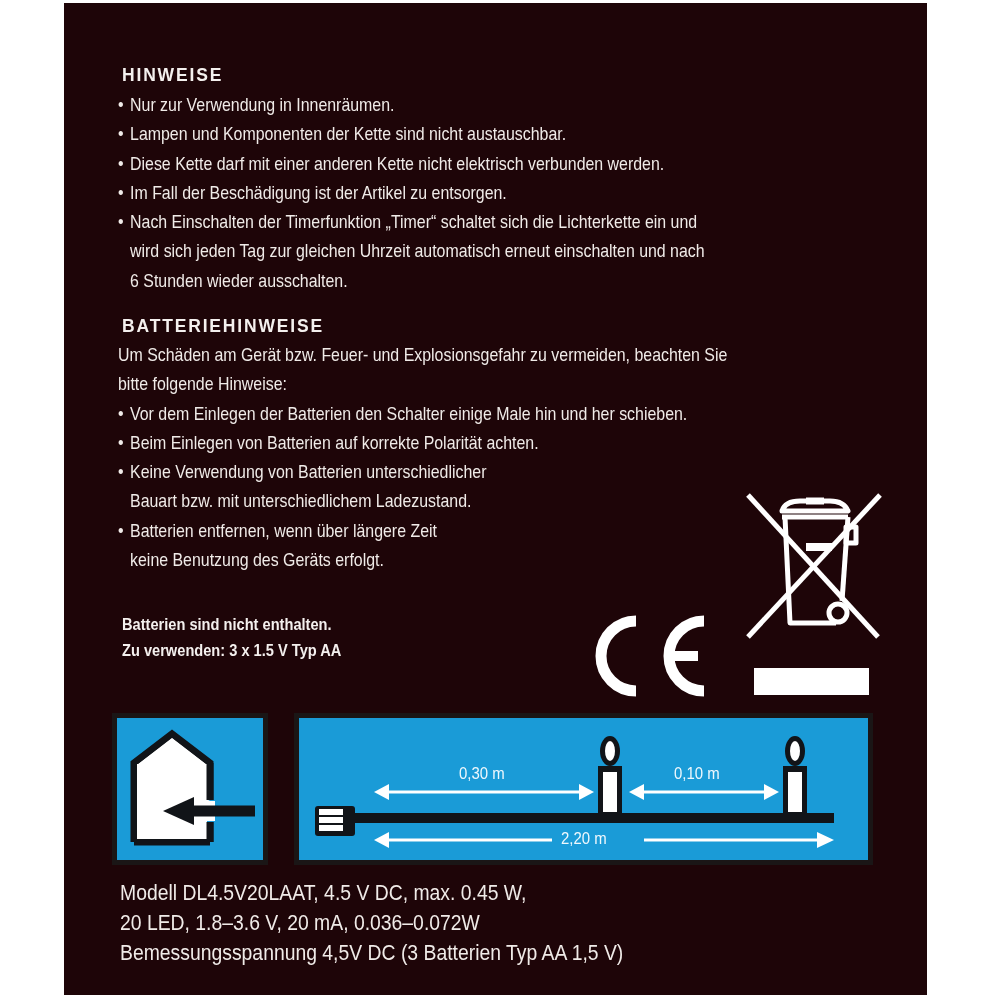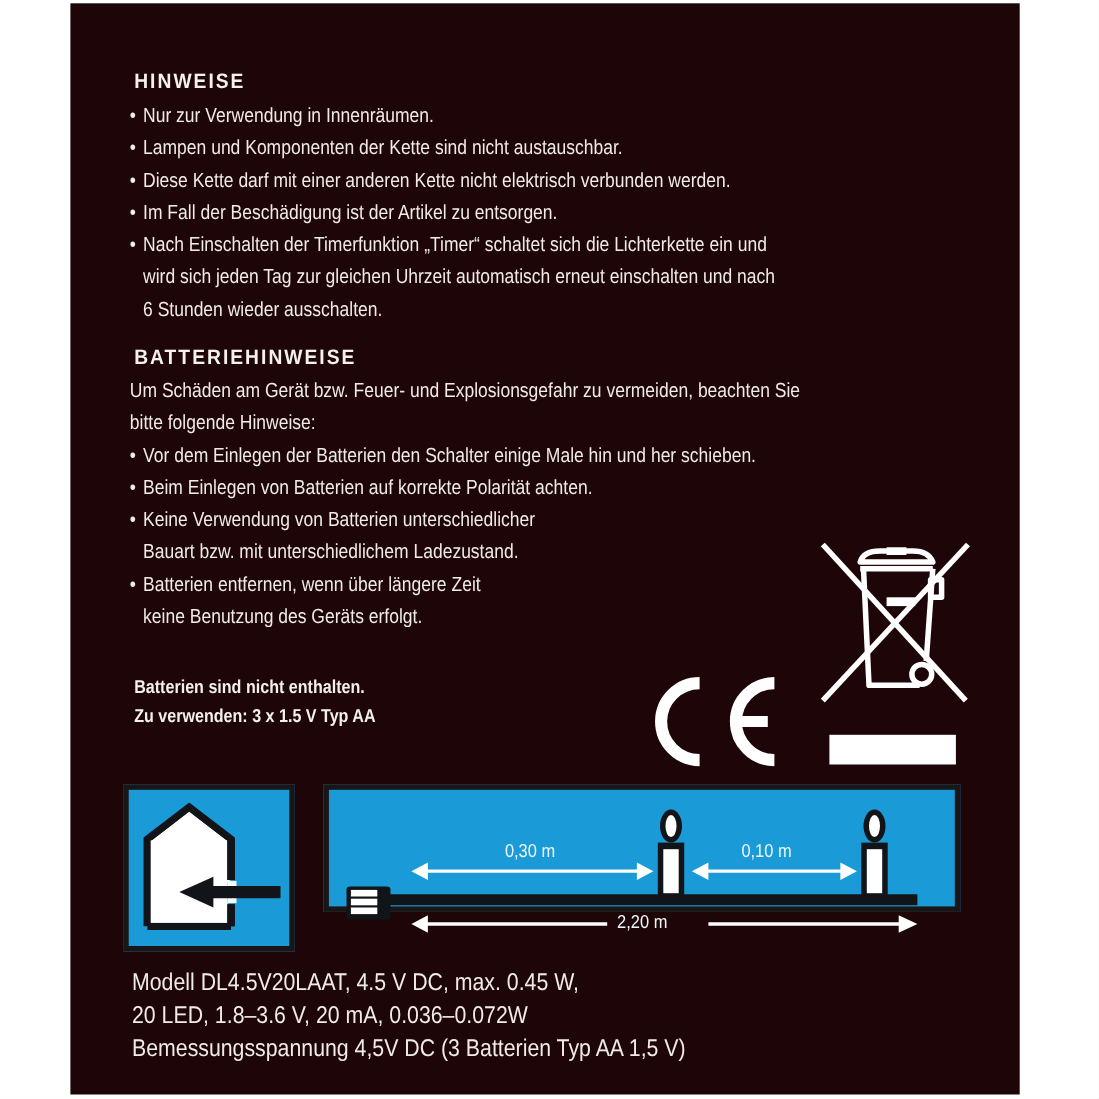--- a/index.html
+++ b/index.html
@@ -162,21 +162,21 @@
       <rect x="20" y="46" width="70" height="75" fill="#ffffff"></rect>
       <path d="M55 20 L20 47 L90 47 Z" fill="#ffffff"></path>
       <path d="M93 45 L93 82" stroke="#111418" stroke-width="7"></path>
       <path d="M93 104 L93 124" stroke="#111418" stroke-width="7"></path>
       <rect x="90" y="83" width="8" height="20" fill="#ffffff"></rect>
       <line x1="72" y1="93" x2="138" y2="93" stroke="#111418" stroke-width="11"></line>
       <path d="M46 93 L77 79 L77 107 Z" fill="#111418"></path>
     </svg>
   </div>
 
-  <div class="icon-box" style="left:230px; top:710px; width:579px; height:116px;">
+  <div class="icon-box" style="left:230px; top:710px; width:579px; height:152px;">
     <svg class="symbol" style="left:0; top:0;" width="569" height="142" viewBox="0 0 569 142">
 
       <line x1="40" y1="100" x2="535" y2="100" stroke="#111418" stroke-width="10"></line>
 
       <rect x="16" y="88" width="40" height="30" rx="3" fill="#111418"></rect>
       <rect x="20" y="91" width="24" height="6" fill="#ffffff"></rect>
       <rect x="20" y="99" width="24" height="6" fill="#ffffff"></rect>
       <rect x="20" y="107" width="24" height="6" fill="#ffffff"></rect>
 
       <rect x="299" y="48" width="24" height="48" fill="#111418"></rect>

